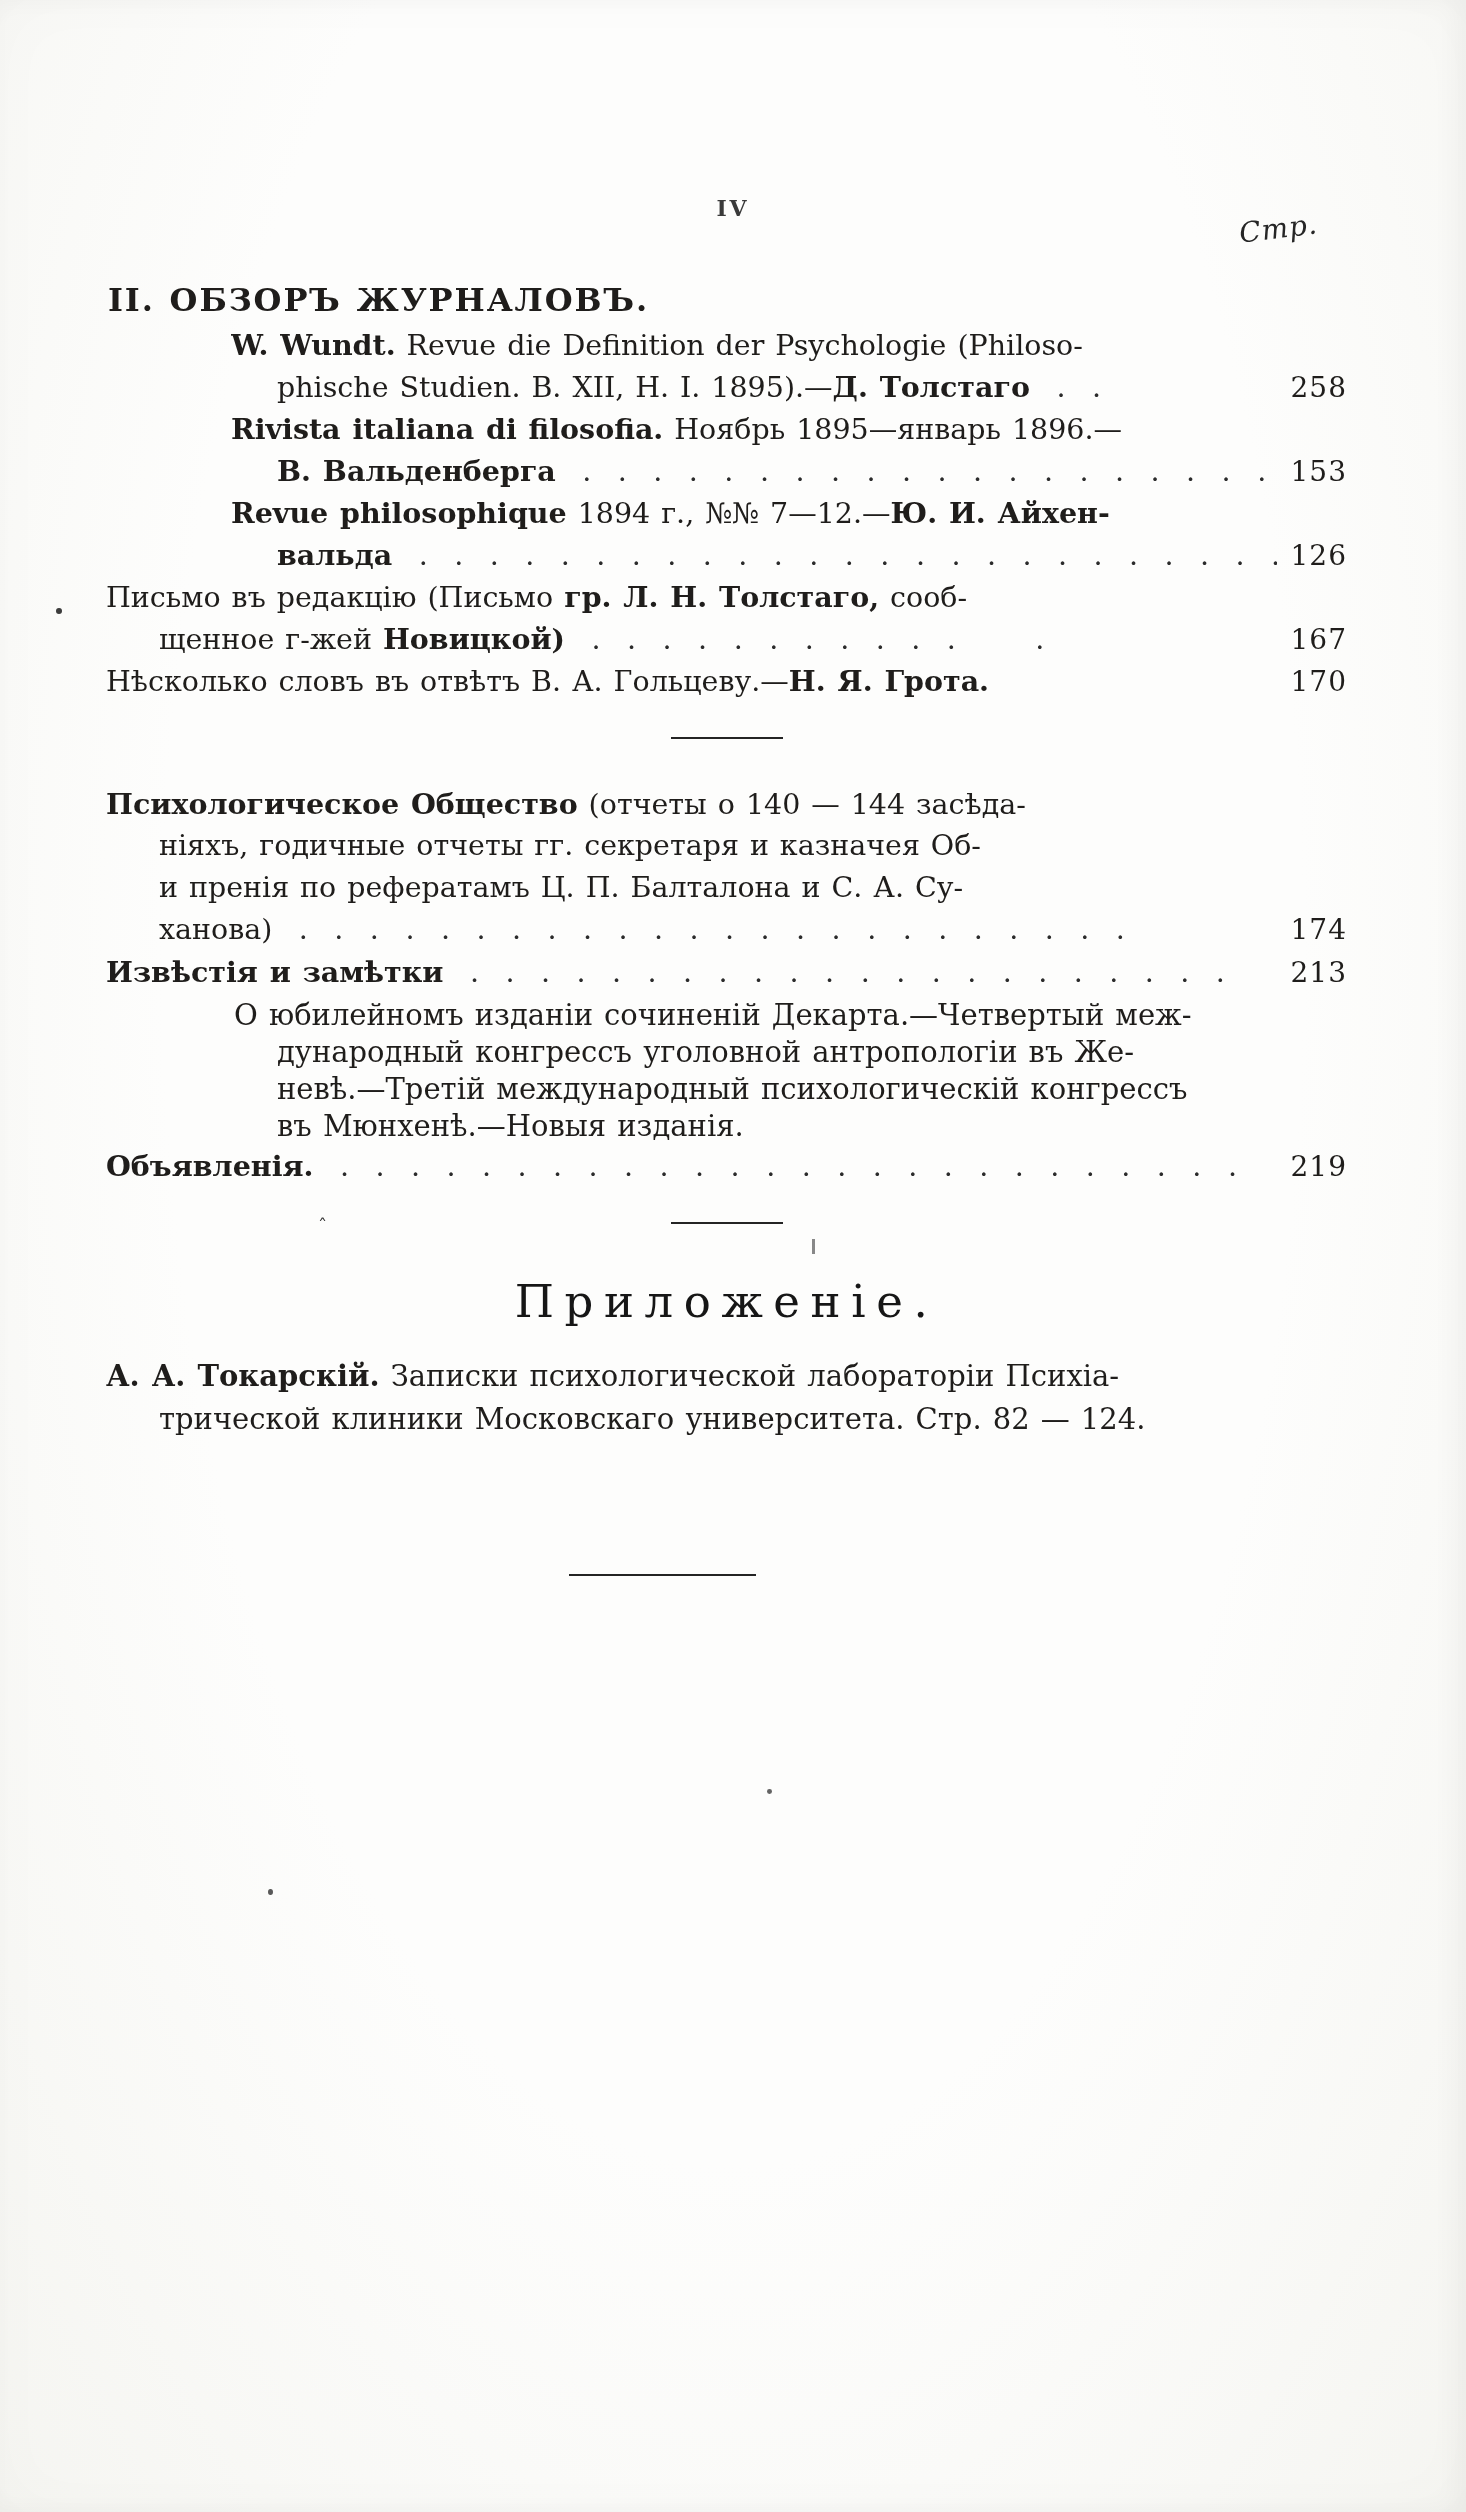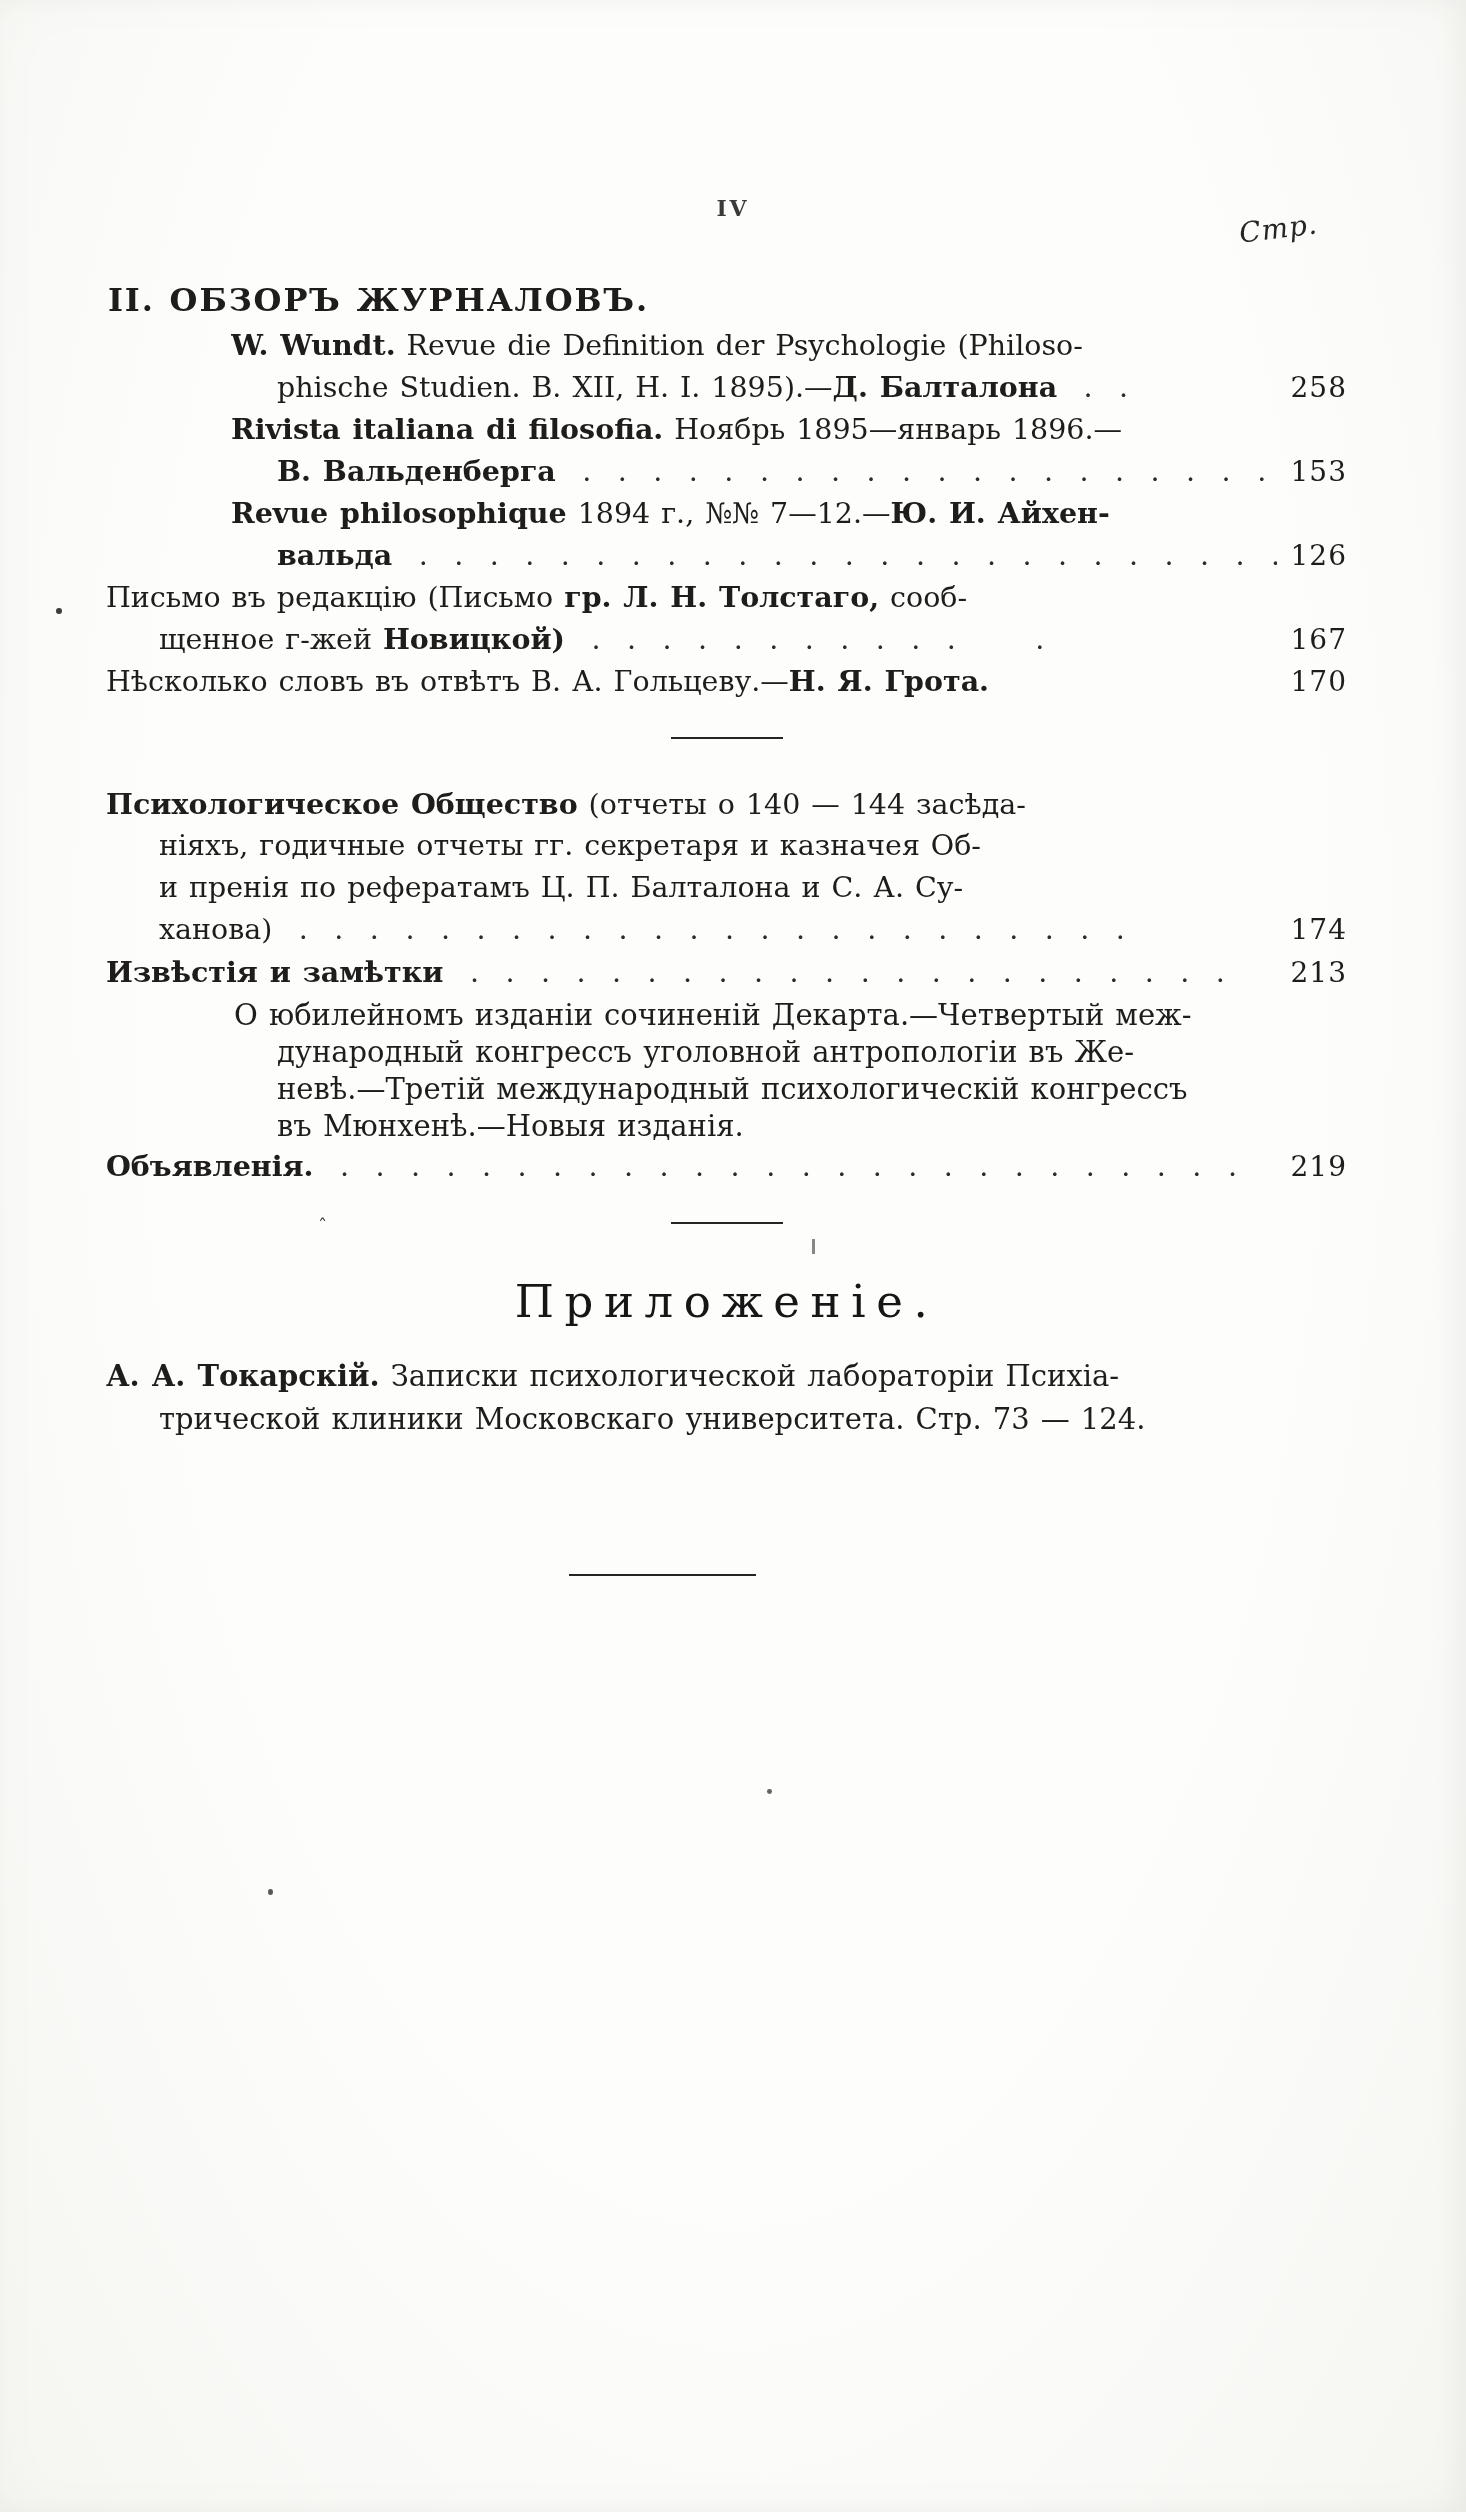--- a/index.html
+++ b/index.html
@@ -86,21 +86,21 @@
   <div class="str-label">Стр.</div>
 
   <div class="content">
 
     <div class="sec-heading">II. ОБЗОРЪ ЖУРНАЛОВЪ.</div>
 
     <div class="row ind-a">
       <span class="txt"><b>W. Wundt.</b><span> Revue die Definition der Psychologie (Philoso-</span></span>
     </div>
     <div class="row ind-b">
-      <span class="txt"><span>phische Studien. B. XII, H. I. 1895).—</span><b>Д. Балталона</b><span class="dots"> . .</span></span>
+      <span class="txt"><span>phische Studien. B. XII, H. I. 1895).—</span><b>Д. Толстаго</b><span class="dots"> . .</span></span>
       <span class="pg">258</span>
     </div>
 
     <div class="row ind-a">
       <span class="txt"><b>Rivista italiana di filosofia.</b><span> Ноябрь 1895—январь 1896.—</span></span>
     </div>
     <div class="row ind-b">
       <span class="txt"><b>В. Вальденберга</b><span class="dots"> . . . . . . . . . . . . . . . . . . . . . .</span></span>
       <span class="pg">153</span>
     </div>
@@ -168,21 +168,21 @@
     </div>
 
     <div class="divider second"></div>
 
     <div class="appendix">
       <div class="appendix-heading">Приложеніе.</div>
       <div class="row">
         <span class="txt"><b>А. А. Токарскій.</b><span> Записки психологической лабораторіи Психіа-</span></span>
       </div>
       <div class="row ind-c">
-        <span class="txt">трической клиники Московскаго университета. Стр. 73 — 124.</span>
+        <span class="txt">трической клиники Московскаго университета. Стр. 82 — 124.</span>
       </div>
     </div>
 
     <div class="divider last"></div>
 
   </div>
 
   <span class="caret-artifact" style="left:318px; top:1218px;">ˆ</span>
   <div class="speck" style="left:56px; top:608px; width:5.8px; height:5.8px;"></div>
   <div class="tick" style="left:812px; top:1239px; width:2.9px; height:15.4px; opacity:.65;"></div>

